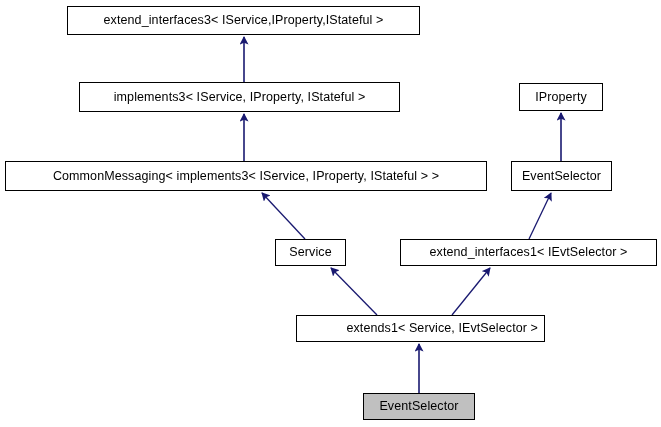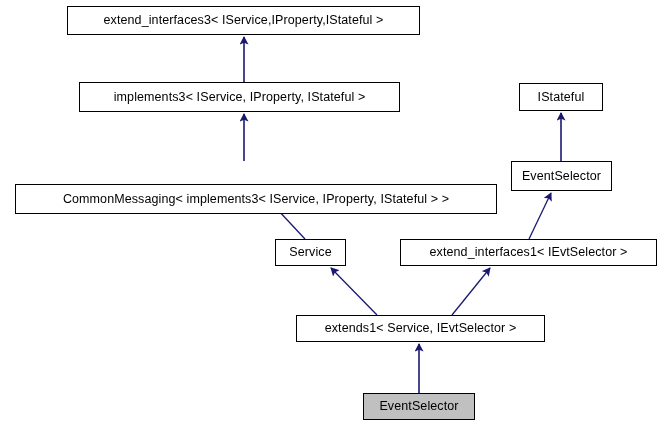--- a/index.html
+++ b/index.html
@@ -81,40 +81,40 @@
 
   <div class="node" style="left:67px; top:6px; width:353px; height:29px;">
     <span class="node-label">extend_interfaces3&lt; IService,IProperty,IStateful &gt;</span>
   </div>
 
   <div class="node" style="left:79px; top:82px; width:321px; height:30px;text-align:center;">
     <span class="node-label">implements3&lt; IService, IProperty, IStateful &gt;</span>
   </div>
 
   <div class="node" style="left:519px; top:83px; width:84px; height:28px;">
-    <span class="node-label">IStateful</span>
+    <span class="node-label">IProperty</span>
   </div>
 
-  <div class="node" style="left:15px; top:161px; width:482px; height:30px;margin-top:23px;">
+  <div class="node" style="left:5px; top:161px; width:482px; height:30px;">
     <span class="node-label">CommonMessaging&lt; implements3&lt; IService, IProperty, IStateful &gt; &gt;</span>
   </div>
 
   <div class="node" style="left:511px; top:161px; width:101px; height:30px;">
     <span class="node-label">EventSelector</span>
   </div>
 
   <div class="node" style="left:275px; top:239px; width:71px; height:27px;">
     <span class="node-label">Service</span>
   </div>
 
   <div class="node" style="left:400px; top:239px; width:257px; height:27px;">
     <span class="node-label">extend_interfaces1&lt; IEvtSelector &gt;</span>
   </div>
 
-  <div class="node" style="left:296px; top:315px; width:249px; height:27px;">
+  <div class="node" style="left:296px; top:315px; width:249px; height:27px;justify-content:flex-end;">
     <span class="node-label">extends1&lt; Service, IEvtSelector &gt;</span>
   </div>
 
   <div class="node highlight" style="left:363px; top:393px; width:112px; height:27px;">
     <span class="node-label">EventSelector</span>
   </div>
 
 </div>
 
 </body></html>

